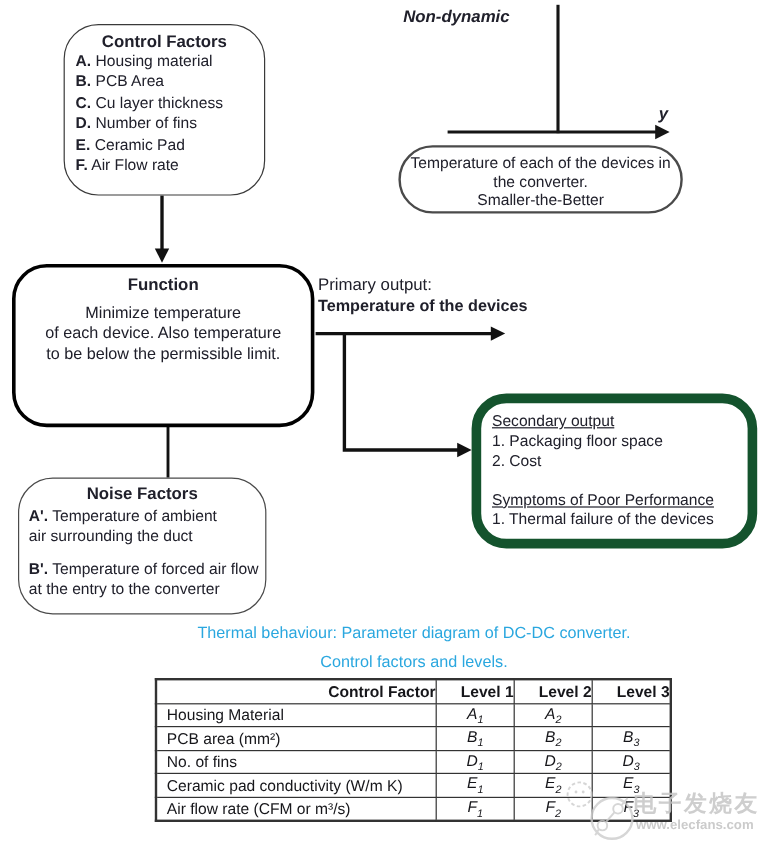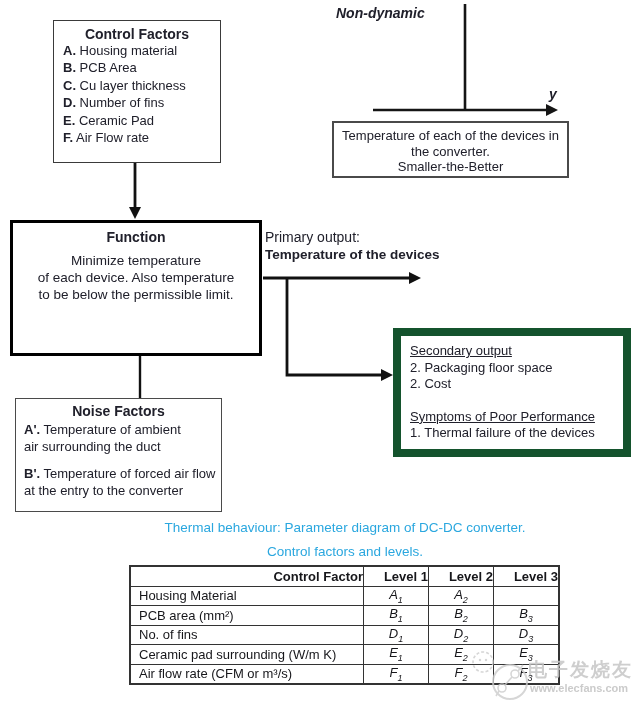--- a/index.html
+++ b/index.html
@@ -5,21 +5,21 @@
   html,body{margin:0;padding:0;background:#ffffff;}
   .canvas{
     position:relative;width:640px;height:707px;background:#ffffff;overflow:hidden;
     font-family:"Liberation Sans","DejaVu Sans",sans-serif;
     color:var(--ink,#20202b);
   }
   .abs{position:absolute;}
   svg.connectors{position:absolute;left:0;top:0;width:640px;height:707px;pointer-events:none;}
 
   
-  .box{position:absolute;background:#fff;box-sizing:border-box;}
+  .box{position:absolute;background:#fff;box-sizing:border-box;border-radius:29px;}
   .cf{left:53px;top:20px;width:168px;height:143px;border:1.6px solid #3a3a3a;}
   .cf .box-title{text-align:center;font-weight:bold;font-size:14px;margin-top:5px;}
   .cf-item{font-size:13px;line-height:17.4px;padding-left:9px;}
   .temp{left:332px;top:121px;width:237px;height:57px;border:2px solid #4a4a4a;text-align:center;font-size:13px;line-height:15.5px;padding-top:5px;}
   .func{left:10px;top:220px;width:252px;height:136px;border:3.5px solid #000;text-align:center;}
   .func .box-title{font-weight:bold;font-size:14px;margin-top:6px;}
   .func-body{font-size:13.5px;line-height:17px;margin-top:7px;white-space:pre-line;}
   .sec{left:393px;top:328px;width:238px;height:129px;border:8px solid #14532d;font-size:13px;line-height:16.5px;padding:7px 9px;}
   .sec .gap{height:16px;}
   .noise{left:15px;top:398px;width:207px;height:114px;border:1.6px solid #4a4a4a;font-size:13px;}
@@ -112,21 +112,21 @@
   </div>
 
   <div class="abs pout">
     <div class="pout-l1">Primary output:</div>
     <div class="pout-l2">Temperature of the devices</div>
   </div>
 
   <div class="box sec">
     <div class="u">Secondary output</div>
     <div id="sec-items1">
-        <div>2. Packaging floor space</div>
+        <div>1. Packaging floor space</div>
         <div>2. Cost</div>
       </div>
     <div class="gap"></div>
     <div class="u">Symptoms of Poor Performance</div>
     <div id="sec-items2">
         <div>1. Thermal failure of the devices</div>
       </div>
   </div>
 
   <div class="box noise">
@@ -162,21 +162,21 @@
           <td class="lvl">B<sub>2</sub></td>
           <td class="lvl">B<sub>3</sub></td>
         </tr>
         <tr>
           <td class="fac">No. of fins</td>
           <td class="lvl">D<sub>1</sub></td>
           <td class="lvl">D<sub>2</sub></td>
           <td class="lvl">D<sub>3</sub></td>
         </tr>
         <tr>
-          <td class="fac">Ceramic pad surrounding (W/m K)</td>
+          <td class="fac">Ceramic pad conductivity (W/m K)</td>
           <td class="lvl">E<sub>1</sub></td>
           <td class="lvl">E<sub>2</sub></td>
           <td class="lvl">E<sub>3</sub></td>
         </tr>
         <tr>
           <td class="fac">Air flow rate (CFM or m³/s)</td>
           <td class="lvl">F<sub>1</sub></td>
           <td class="lvl">F<sub>2</sub></td>
           <td class="lvl">F<sub>3</sub></td>
         </tr>

